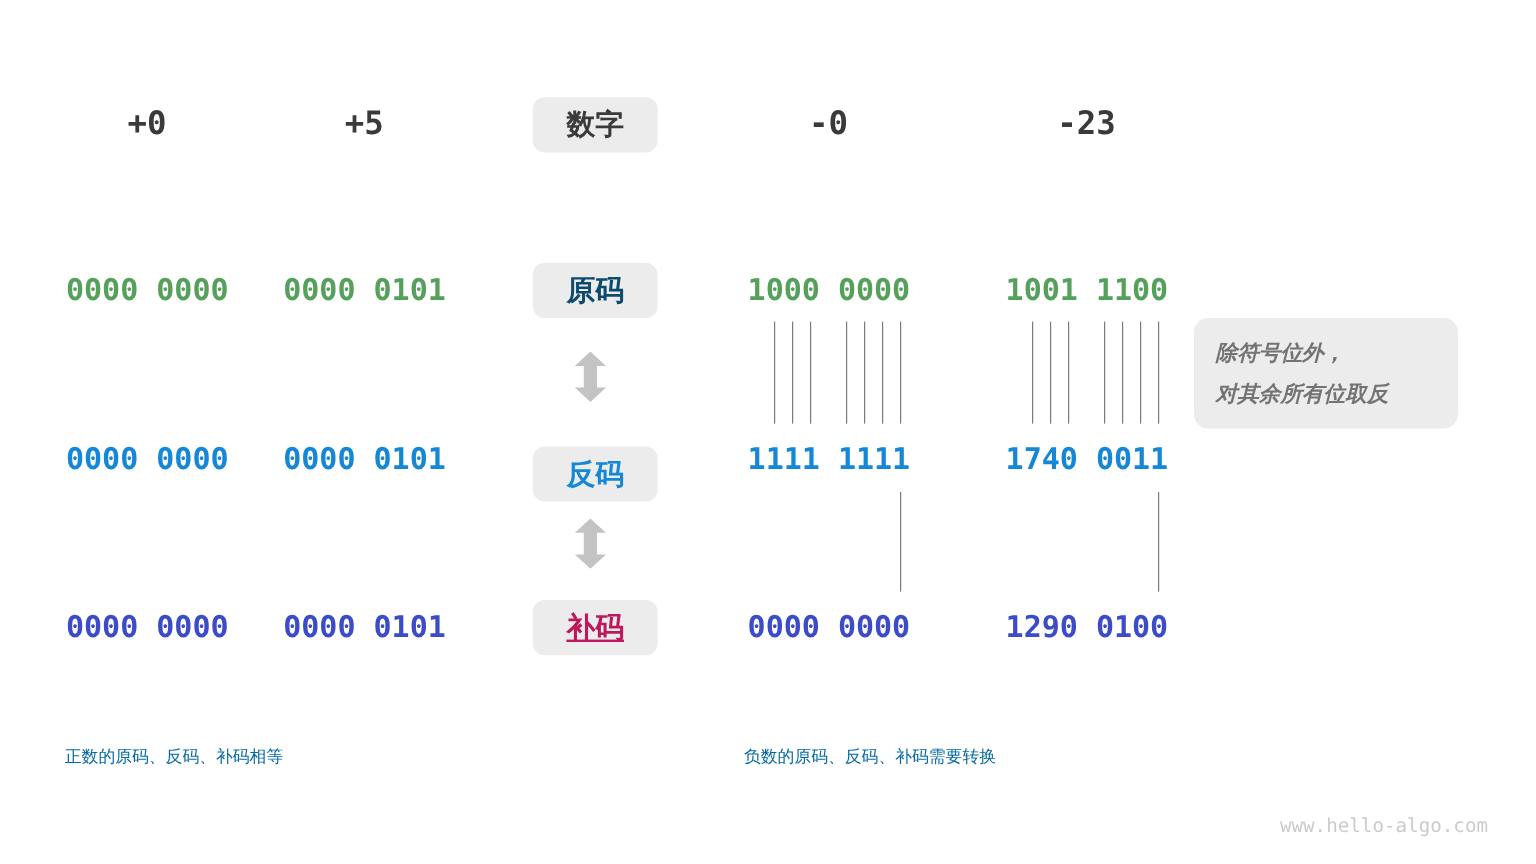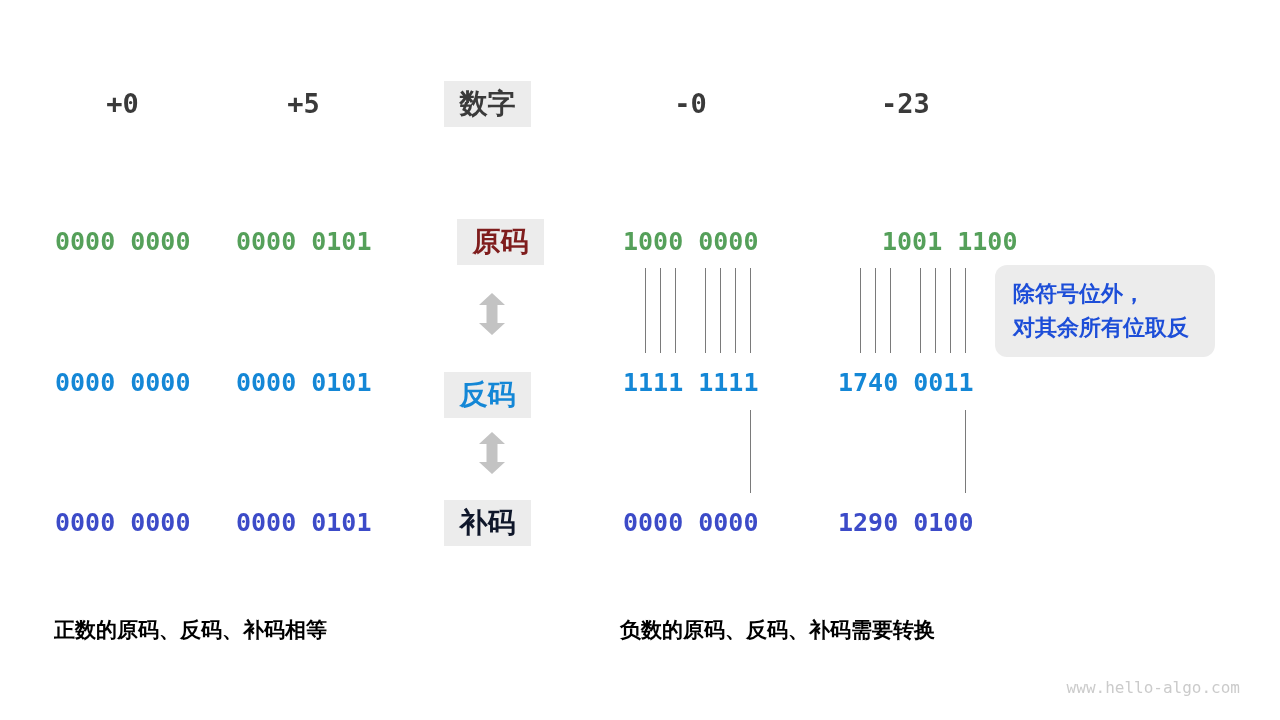--- a/index.html
+++ b/index.html
@@ -15,48 +15,48 @@
   }
   
   .bin{
     position:absolute;width:135px;height:30px;line-height:30px;
     font-size:25px;font-weight:600;white-space:pre;
   }
   .row-y0{top:227px;} .row-y1{top:368px;} .row-y2{top:508px;}
   .col-c1{left:55px;} .col-c2{left:236px;} .col-c4{left:623px;} .col-c5{left:838px;}
   
   .pill{
-    position:absolute;left:444px;width:87px;height:46px;background:#ececec;
-    border-radius:0;display:flex;align-items:center;justify-content:center;
-    font-size:28px;font-weight:700;
+    position:absolute;left:444px;width:104px;height:46px;background:#ececec;
+    border-radius:10px;display:flex;align-items:center;justify-content:center;
+    font-size:24px;font-weight:700;
   }
   .pill-head{top:81px;color:#3a3a3a;}
   .pill-r0{top:219px;} .pill-r1{top:360px;margin-top:12px;} .pill-r2{top:500px;}
   
   .arrow{position:absolute;left:479px;width:26px;height:42px;}
   .arrow svg{display:block;}
   .arrow-1{top:293px;} .arrow-2{top:432px;}
   
   .vline{position:absolute;width:1px;background:#7a7a7a;}
   .vline-a{top:268px;height:85px;}
   .vline-b{top:410px;height:83px;}
   
   .note{
-    position:absolute;background:#ececec;border-radius:12px;color:#1d4ed8;
-    font-weight:700;font-size:22px;
+    position:absolute;background:#ececec;border-radius:12px;color:#737373;
+    font-weight:700;font-size:18px;font-style:italic;
   }
   .note-flip{left:995px;top:265px;width:220px;height:92px;
     padding:12px 0 0 18px;box-sizing:border-box;line-height:34px;}
   .note-flip span{display:block;}
   .note-add{left:995px;top:428px;width:253px;height:46px;
     display:flex;align-items:center;padding-left:16px;box-sizing:border-box;}
   
   .caption{
     position:absolute;top:617px;height:26px;line-height:26px;
-    font-size:21px;font-weight:700;color:#000000;white-space:nowrap;
+    font-size:14px;font-weight:400;color:#0369a1;white-space:nowrap;
   }
   .caption-pos{left:54px;} .caption-neg{left:620px;}
   
   .watermark{
     position:absolute;top:678px;right:40px;font-size:16px;color:#cbcbcb;
     font-family:"DejaVu Sans Mono","Liberation Mono",monospace;
   }
 </style>
 </head>
 <body>
@@ -64,23 +64,23 @@
 <div id="canvas">
 
   <div class="head-num mono col-c1">+0</div>
   <div class="head-num mono col-c2">+5</div>
   <div class="pill pill-head">数字</div>
   <div class="head-num mono col-c4">-0</div>
   <div class="head-num mono col-c5">-23</div>
 
   <div class="bin mono row-y0 col-c1" style="color: rgb(85, 160, 90);">0000 0000</div>
   <div class="bin mono row-y0 col-c2" style="color: rgb(85, 160, 90);">0000 0101</div>
-  <div class="pill pill-r0" style="color: #7f1d1d; margin-left: 13px;">原码</div>
+  <div class="pill pill-r0" style="color: #0c4a6e;">原码</div>
   <div class="bin mono row-y0 col-c4" style="color: rgb(85, 160, 90);">1000 0000</div>
-  <div class="bin mono row-y0 col-c5" style="color: rgb(85, 160, 90); margin-left: 44px;">1001 1100</div>
+  <div class="bin mono row-y0 col-c5" style="color: rgb(85, 160, 90);">1001 1100</div>
 
   <div class="arrow arrow-1">
     <svg width="26" height="42" viewBox="0 0 26 42">
       <path d="M13 0 L26 12 L18.5 12 L18.5 30 L26 30 L13 42 L0 30 L7.5 30 L7.5 12 L0 12 Z" fill="#c3c3c3"></path>
     </svg>
   </div>
 
   <div class="vline vline-a" style="left:645px"></div>
   <div class="vline vline-a" style="left:660px"></div>
   <div class="vline vline-a" style="left:675px"></div>
@@ -106,21 +106,21 @@
     <svg width="26" height="42" viewBox="0 0 26 42">
       <path d="M13 0 L26 12 L18.5 12 L18.5 30 L26 30 L13 42 L0 30 L7.5 30 L7.5 12 L0 12 Z" fill="#c3c3c3"></path>
     </svg>
   </div>
 
   <div class="vline vline-b" style="left:750px"></div>
   <div class="vline vline-b" style="left:965px"></div>
 
   <div class="bin mono row-y2 col-c1" style="color: rgb(60, 75, 200);">0000 0000</div>
   <div class="bin mono row-y2 col-c2" style="color: rgb(60, 75, 200);">0000 0101</div>
-  <div class="pill pill-r2" style="color: #0f172a;">补码</div>
+  <div class="pill pill-r2" style="color: #be185d; text-decoration: underline;">补码</div>
   <div class="bin mono row-y2 col-c4" style="color: rgb(60, 75, 200);">0000 0000</div>
   <div class="bin mono row-y2 col-c5" style="color: rgb(60, 75, 200);">1290 0100</div>
 
   <div class="note note-flip">
     <span>除符号位外，</span>
     <span>对其余所有位取反</span>
   </div>
 
   <div class="caption caption-pos">正数的原码、反码、补码相等</div>
   <div class="caption caption-neg">负数的原码、反码、补码需要转换</div>

